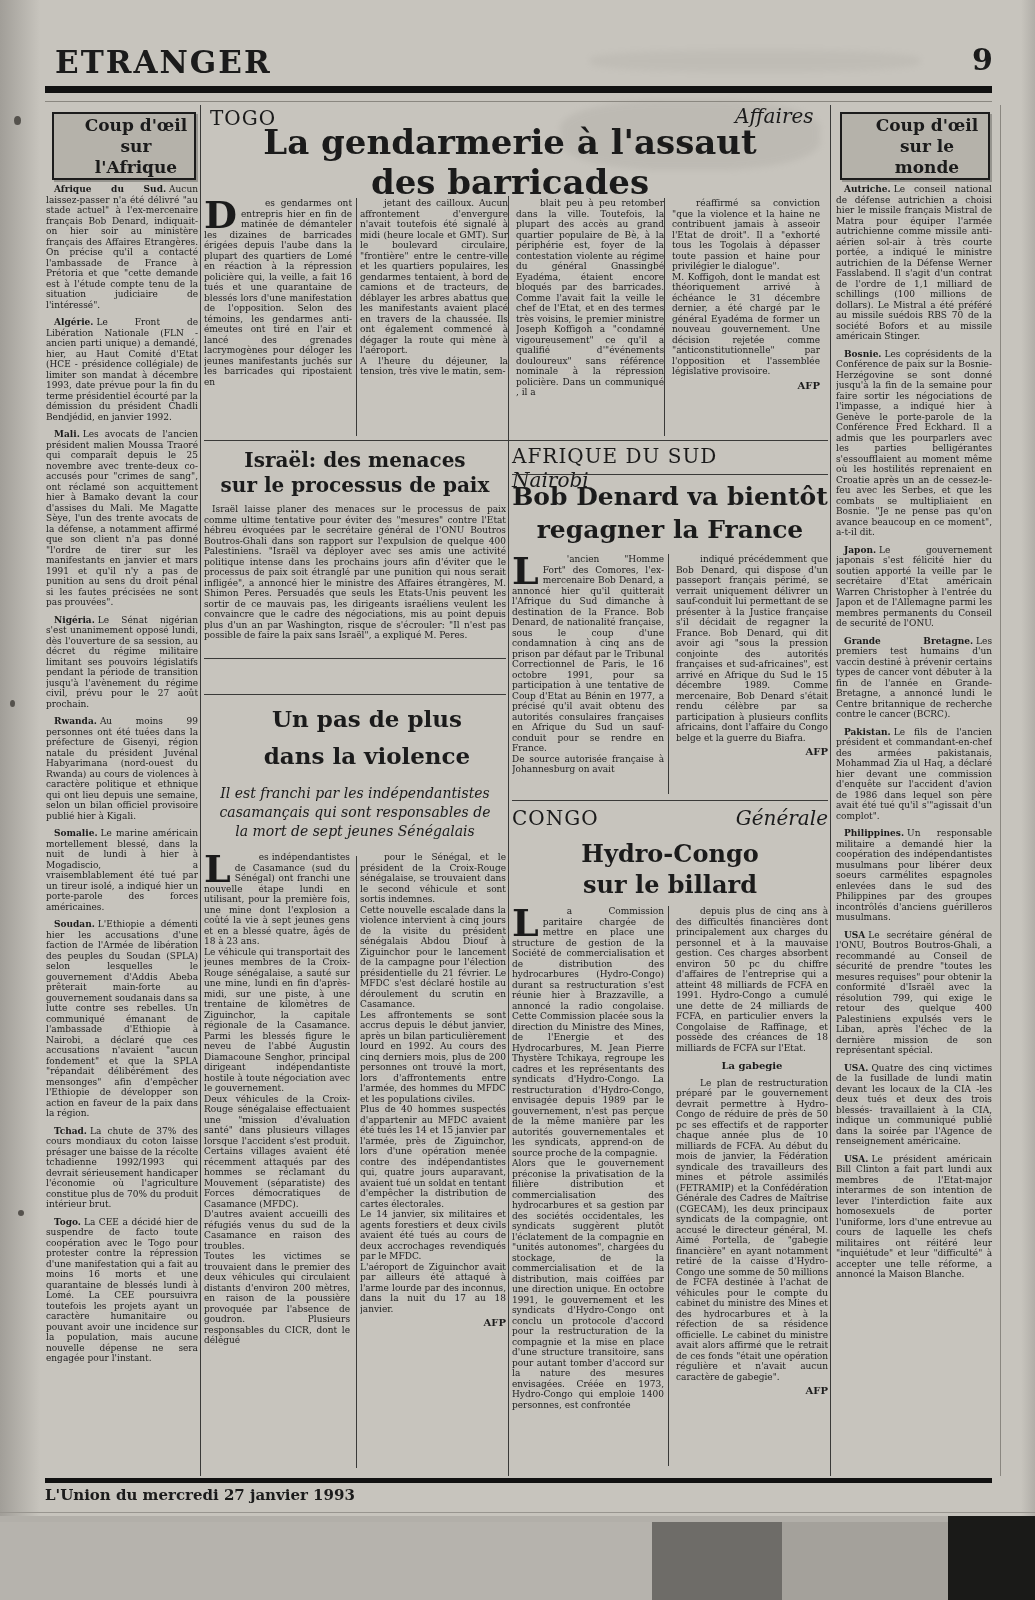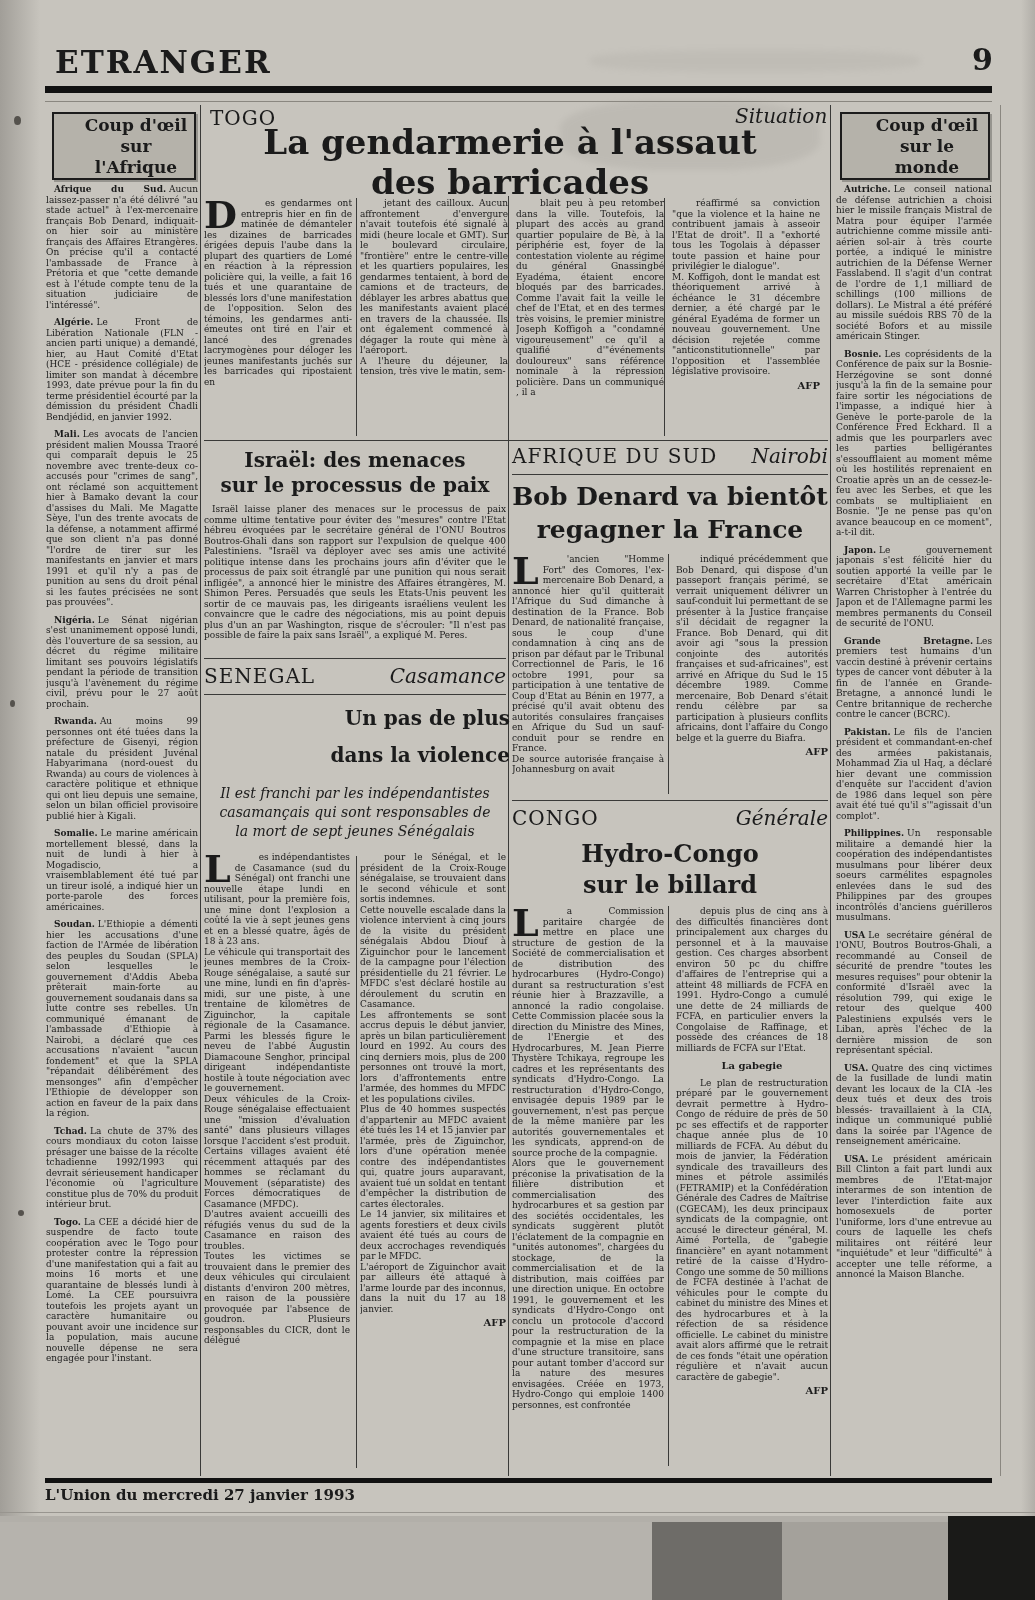--- a/index.html
+++ b/index.html
@@ -81,21 +81,21 @@
     <p class="item"><b class="lead">Mali.</b><span>Les avocats de l'ancien président malien Moussa Traoré qui comparaît depuis le 25 novembre avec trente-deux co-accusés pour "crimes de sang", ont réclamé son acquittement hier à Bamako devant la cour d'assises du Mali. Me Magatte Sèye, l'un des trente avocats de la défense, a notamment affirmé que son client n'a pas donné "l'ordre de tirer sur les manifestants en janvier et mars 1991 et qu'il n'y a pas de punition au sens du droit pénal si les fautes précisées ne sont pas prouvées".</span></p>
     <p class="item"><b class="lead">Nigéria.</b><span>Le Sénat nigérian s'est unanimement opposé lundi, dès l'ouverture de sa session, au décret du régime militaire limitant ses pouvoirs législatifs pendant la période de transition jusqu'à l'avènement du régime civil, prévu pour le 27 août prochain.</span></p>
     <p class="item"><b class="lead">Rwanda.</b><span>Au moins 99 personnes ont été tuées dans la préfecture de Gisenyi, région natale du président Juvénal Habyarimana (nord-ouest du Rwanda) au cours de violences à caractère politique et ethnique qui ont lieu depuis une semaine, selon un bilan officiel provisoire publié hier à Kigali.</span></p>
     <p class="item"><b class="lead">Somalie.</b><span>Le marine américain mortellement blessé, dans la nuit de lundi à hier à Mogadiscio, a vraisemblablement été tué par un tireur isolé, a indiqué hier un porte-parole des forces américaines.</span></p>
     <p class="item"><b class="lead">Soudan.</b><span>L'Ethiopie a démenti hier les accusations d'une faction de l'Armée de libération des peuples du Soudan (SPLA) selon lesquelles le gouvernement d'Addis Abeba prêterait main-forte au gouvernement soudanais dans sa lutte contre ses rebelles. Un communiqué émanant de l'ambassade d'Ethiopie à Nairobi, a déclaré que ces accusations n'avaient "aucun fondement" et que la SPLA "répandait délibérément des mensonges" afin d'empêcher l'Ethiopie de développer son action en faveur de la paix dans la région.</span></p>
     <p class="item"><b class="lead">Tchad.</b><span>La chute de 37% des cours mondiaux du coton laisse présager une baisse de la récolte tchadienne 1992/1993 qui devrait sérieusement handicaper l'économie où l'agriculture constitue plus de 70% du produit intérieur brut.</span></p>
     <p class="item"><b class="lead">Togo.</b><span>La CEE a décidé hier de suspendre de facto toute coopération avec le Togo pour protester contre la répression d'une manifestation qui a fait au moins 16 morts et une quarantaine de blessés lundi à Lomé. La CEE poursuivra toutefois les projets ayant un caractère humanitaire ou pouvant avoir une incidence sur la population, mais aucune nouvelle dépense ne sera engagée pour l'instant.</span></p>
   </div>
 
   <div class="kicker" style="position:absolute;left:210px;top:106px;">TOGO</div>
-  <div class="flag" style="position:absolute;left:735px;top:104px;">Situation</div>
+  <div class="flag" style="position:absolute;left:735px;top:104px;">Affaires</div>
   <div class="headline" style="left:230px;top:122px;width:560px;font-size:34px;line-height:40px;">La gendarmerie à l'assaut
 des barricades</div>
   <div class="cols" style="left:204px;top:198px;width:624px;height:240px;">
     <div class="col news" style="width:148px;margin-right:8px;">
       <span class="dropcap">D</span><span class="pre">es gendarmes ont entrepris hier en fin de matinée de démanteler les dizaines de barricades érigées depuis l'aube dans la plupart des quartiers de Lomé en réaction à la répression policière qui, la veille, a fait 16 tués et une quarantaine de blessés lors d'une manifestation de l'opposition. Selon des témoins, les gendarmes anti-émeutes ont tiré en l'air et lancé des grenades lacrymogènes pour déloger les jeunes manifestants juchés sur les barricades qui ripostaient en</span>
     </div>
     <div class="col news" style="width:148px;margin-right:8px;"><span class="pre">jetant des cailloux. Aucun affrontement d'envergure n'avait toutefois été signalé à midi (heure locale et GMT). Sur le boulevard circulaire, "frontière" entre le centre-ville et les quartiers populaires, les gendarmes tentaient, à bord de camions et de tracteurs, de déblayer les arbres abattus que les manifestants avaient placé en travers de la chaussée. Ils ont également commencé à dégager la route qui mène à l'aéroport.
 A l'heure du déjeuner, la tension, très vive le matin, sem-</span></div>
     <div class="col news" style="width:148px;margin-right:8px;"><span class="pre">blait peu à peu retomber dans la ville. Toutefois, la plupart des accès au grand quartier populaire de Bè, à la périphérie est, foyer de la contestation violente au régime du général Gnassingbé Eyadéma, étaient encore bloqués par des barricades. Comme l'avait fait la veille le chef de l'Etat, et en des termes très voisins, le premier ministre Joseph Koffigoh a "condamné vigoureusement" ce qu'il a qualifié d'"événements douloureux" sans référence nominale à la répression policière. Dans un communiqué , il a</span></div>
     <div class="col news" style="width:148px;">
@@ -106,26 +106,22 @@
   </div>
   <div class="vr" style="left:356px;top:198px;height:238px;"></div>
   <div class="vr" style="left:664px;top:198px;height:238px;"></div>
   <div class="hr" style="left:204px;top:440px;width:624px;"></div>
 
   <div class="headline" style="left:204px;top:448px;width:302px;font-size:20px;line-height:25px;">Israël: des menaces
 sur le processus de paix</div>
   <div class="news" style="position:absolute;left:204px;top:504px;width:302px;height:148px;overflow:hidden;text-indent:8px;">Israël laisse planer des menaces sur le processus de paix comme ultime tentative pour éviter des "mesures" contre l'Etat hébreu évoquées par le secrétaire général de l'ONU Boutros Boutros-Ghali dans son rapport sur l'expulsion de quelque 400 Palestiniens. "Israël va déployer avec ses amis une activité politique intense dans les prochains jours afin d'éviter que le processus de paix soit étranglé par une punition qui nous serait infligée", a annoncé hier le ministre des Affaires étrangères, M. Shimon Peres. Persuadés que seuls les Etats-Unis peuvent les sortir de ce mauvais pas, les dirigeants israéliens veulent les convaincre que le cadre des négociations, mis au point depuis plus d'un an par Washington, risque de s'écrouler: "Il n'est pas possible de faire la paix sans Israël", a expliqué M. Peres.</div>
   <div class="hr" style="left:204px;top:658px;width:302px;"></div>
 
-  <div class="krow" style="left:204px;top:664px;width:302px;">
-    <span class="kicker">SENEGAL</span>
-    <span class="flag">Casamance</span>
-  </div>
   <div class="hr" style="left:204px;top:694px;width:302px;"></div>
-  <div class="headline" style="left:208px;top:700px;width:302px;font-size:20px;line-height:37px;text-align:right;">Un pas de plus
+  <div class="headline" style="left:216px;top:700px;width:302px;font-size:23px;line-height:37px;">Un pas de plus
 dans la violence</div>
   <div class="subtitle" style="left:204px;top:784px;width:302px;font-size:14px;line-height:19px;">Il est franchi par les indépendantistes
 casamançais qui sont responsables de
 la mort de sept jeunes Sénégalais</div>
   <div class="cols" style="left:204px;top:852px;width:302px;height:620px;">
     <div class="col news" style="width:146px;margin-right:10px;">
       <span class="dropcap">L</span><span class="pre">es indépendantistes de Casamance (sud du Sénégal) ont franchi une nouvelle étape lundi en utilisant, pour la première fois, une mine dont l'explosion a coûté la vie à sept jeunes gens et en a blessé quatre, âgés de 18 à 23 ans.
 Le véhicule qui transportait des jeunes membres de la Croix-Rouge sénégalaise, a sauté sur une mine, lundi en fin d'après-midi, sur une piste, à une trentaine de kilomètres de Ziguinchor, la capitale régionale de la Casamance. Parmi les blessés figure le neveu de l'abbé Augustin Diamacoune Senghor, principal dirigeant indépendantiste hostile à toute négociation avec le gouvernement.
 Deux véhicules de la Croix-Rouge sénégalaise effectuaient une "mission d'évaluation santé" dans plusieurs villages lorsque l'accident s'est produit. Certains villages avaient été récemment attaqués par des hommes se réclamant du Mouvement (séparatiste) des Forces démocratiques de Casamance (MFDC).
 D'autres avaient accueilli des réfugiés venus du sud de la Casamance en raison des troubles.
@@ -136,21 +132,21 @@
 Cette nouvelle escalade dans la violence intervient à cinq jours de la visite du président sénégalais Abdou Diouf à Ziguinchor pour le lancement de la campagne pour l'élection présidentielle du 21 février. Le MFDC s'est déclaré hostile au déroulement du scrutin en Casamance.
 Les affrontements se sont accrus depuis le début janvier, après un bilan particulièrement lourd en 1992. Au cours des cinq derniers mois, plus de 200 personnes ont trouvé la mort, lors d'affrontements entre l'armée, des hommes du MFDC et les populations civiles.
 Plus de 40 hommes suspectés d'appartenir au MFDC avaient été tués les 14 et 15 janvier par l'armée, près de Ziguinchor, lors d'une opération menée contre des indépendantistes qui, quatre jours auparavant, avaient tué un soldat en tentant d'empêcher la distribution de cartes électorales.
 Le 14 janvier, six militaires et agents forestiers et deux civils avaient été tués au cours de deux accrochages revendiqués par le MFDC.
 L'aéroport de Ziguinchor avait par ailleurs été attaqué à l'arme lourde par des inconnus, dans la nuit du 17 au 18 janvier.</span>
       <div class="afp">AFP</div>
     </div>
   </div>
   <div class="vr" style="left:356px;top:856px;height:612px;"></div>
 
-  <div class="krow" style="left:512px;top:444px;width:316px;">
+  <div class="krow" style="left:512px;top:444px;width:316px;flex-direction:column;">
     <span class="kicker">AFRIQUE DU SUD</span>
     <span class="flag">Nairobi</span>
   </div>
   <div class="hr" style="left:512px;top:474px;width:316px;"></div>
   <div class="headline" style="left:512px;top:480px;width:316px;font-size:25px;line-height:33px;">Bob Denard va bientôt
 regagner la France</div>
   <div class="cols" style="left:512px;top:554px;width:316px;height:244px;">
     <div class="col news" style="width:152px;margin-right:12px;">
       <span class="dropcap">L</span><span class="pre">'ancien "Homme Fort" des Comores, l'ex-mercenaire Bob Denard, a annoncé hier qu'il quitterait l'Afrique du Sud dimanche à destination de la France. Bob Denard, de nationalité française, sous le coup d'une condamnation à cinq ans de prison par défaut par le Tribunal Correctionnel de Paris, le 16 octobre 1991, pour sa participation à une tentative de Coup d'Etat au Bénin en 1977, a précisé qu'il avait obtenu des autorités consulaires françaises en Afrique du Sud un sauf-conduit pour se rendre en France.
 De source autorisée française à Johannesburg on avait</span>

